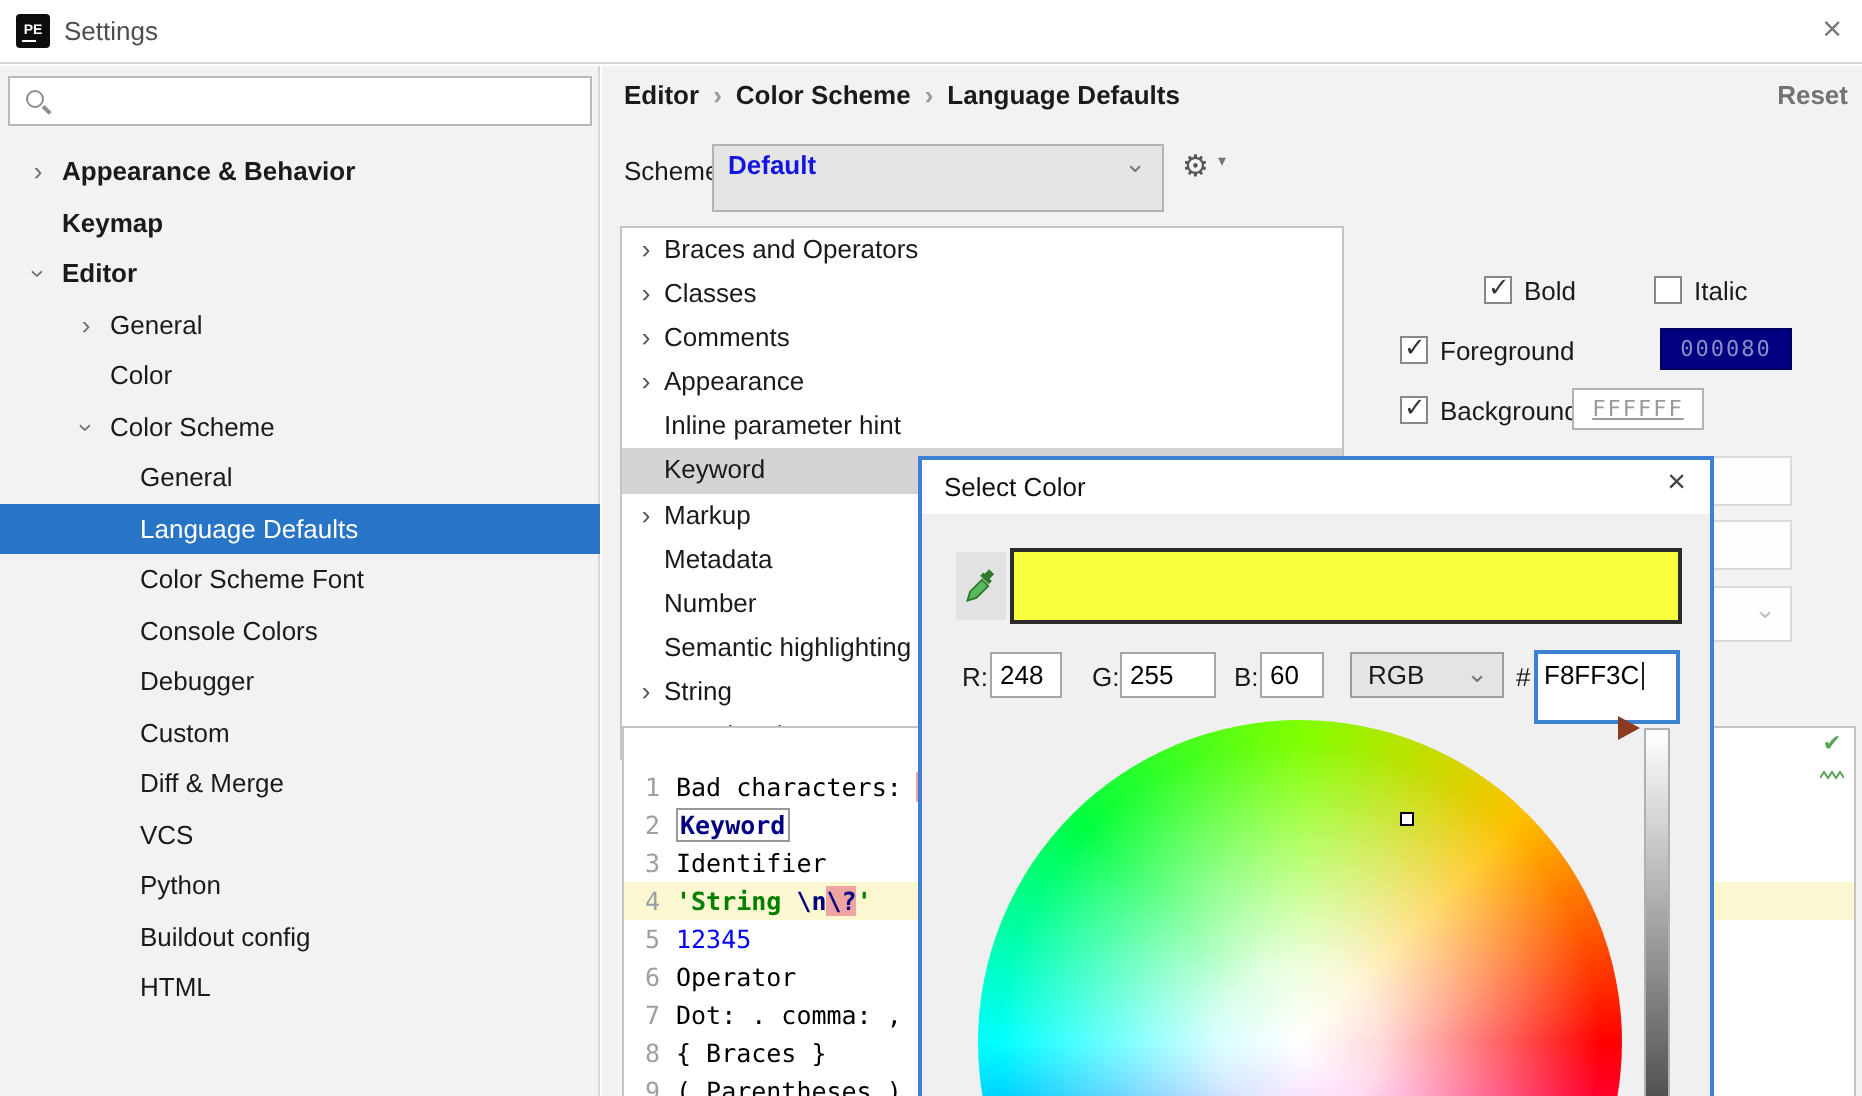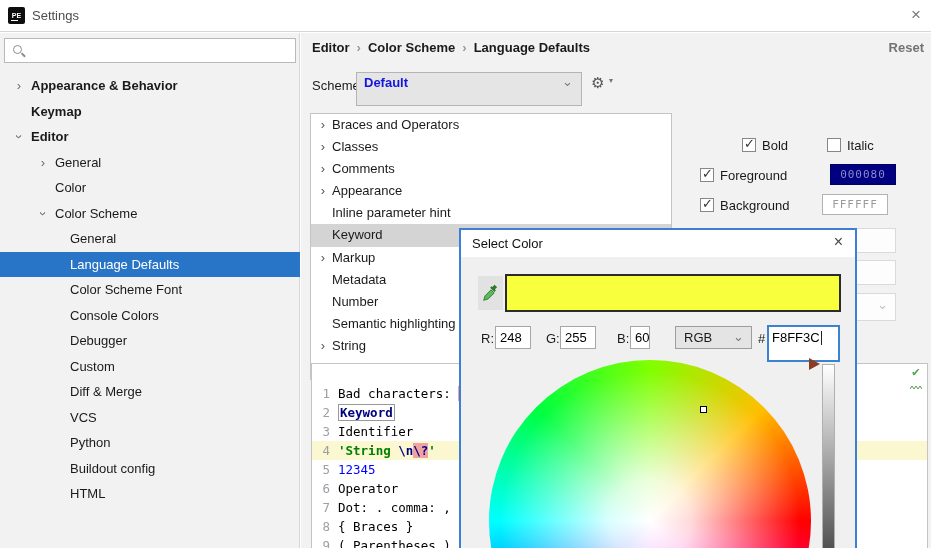--- a/index.html
+++ b/index.html
@@ -177,21 +177,21 @@
 <span class="cb-label" style="left:762px; top:138px;">Bold</span>
 <span class="cb" style="left:827px; top:138px;"></span>
 <span class="cb-label" style="left:847px; top:138px;">Italic</span>
 
 <span class="cb checked" style="left:700px; top:168px;"></span>
 <span class="cb-label" style="left:720px; top:168px;">Foreground</span>
 <div class="swatch sw-fg" style="left:830px; top:164px;">000080</div>
 
 <span class="cb checked" style="left:700px; top:198px;"></span>
 <span class="cb-label" style="left:720px; top:198px;">Background</span>
-<div class="swatch sw-bg" style="left:822px; top:194px;">FFFFFF</div>
+<div class="swatch sw-bg" style="left:786px; top:194px;text-decoration:underline;">FFFFFF</div>
 
 <div class="ghost-box" style="top:228px; height:25px;"></div>
 <div class="ghost-box" style="top:260px; height:25px;"></div>
 <div class="ghost-box" style="top:293px; height:28px;">
   <span class="combo-chev">⌄</span>
 </div>
 
 <div class="preview">
   <div class="pline"><span class="num">1</span><span class="code tok-plain">Bad characters: </span><span class="code tok-bad">?</span></div>
   <div class="pline"><span class="num">2</span><span class="code tok-keyword">Keyword</span></div>
@@ -220,23 +220,23 @@
     <svg width="18" height="18" viewBox="0 0 16 16">
       <path d="M1.5 14.5 l1.2-4 5.3-5.3 2.8 2.8-5.3 5.3z" fill="#5cb85c" stroke="#2d7a2d" stroke-width="0.8"></path>
       <path d="M9.2 2.6 l2-2 2.2 2.2-2 2 1 1-1.4 1.4-3.8-3.8 1.4-1.4z" fill="#2d7a2d"></path>
     </svg>
   </div>
   <div class="color-preview"></div>
 
   <span class="fld-label" style="left:20px;">R:</span>
   <input class="fld" style="left: 34px; width: 36px;" value="248">
   <span class="fld-label" style="left:85px;">G:</span>
-  <input class="fld" style="left: 99px; width: 36px;" value="255">
+  <input class="fld" style="left: 99px; width: 48px;" value="255">
   <span class="fld-label" style="left:156px;">B:</span>
-  <input class="fld" style="left: 169px; width: 20px;" value="60">
+  <input class="fld" style="left: 169px; width: 32px;" value="60">
 
   <div class="mode-select">
     <span class="val">RGB</span>
     <span class="combo-chev">⌄</span>
   </div>
   <span class="fld-label" style="left:297px;">#</span>
   <div class="hex-wrap">
     <input value="F8FF3C" style="">
     <span class="caret"></span>
   </div>

